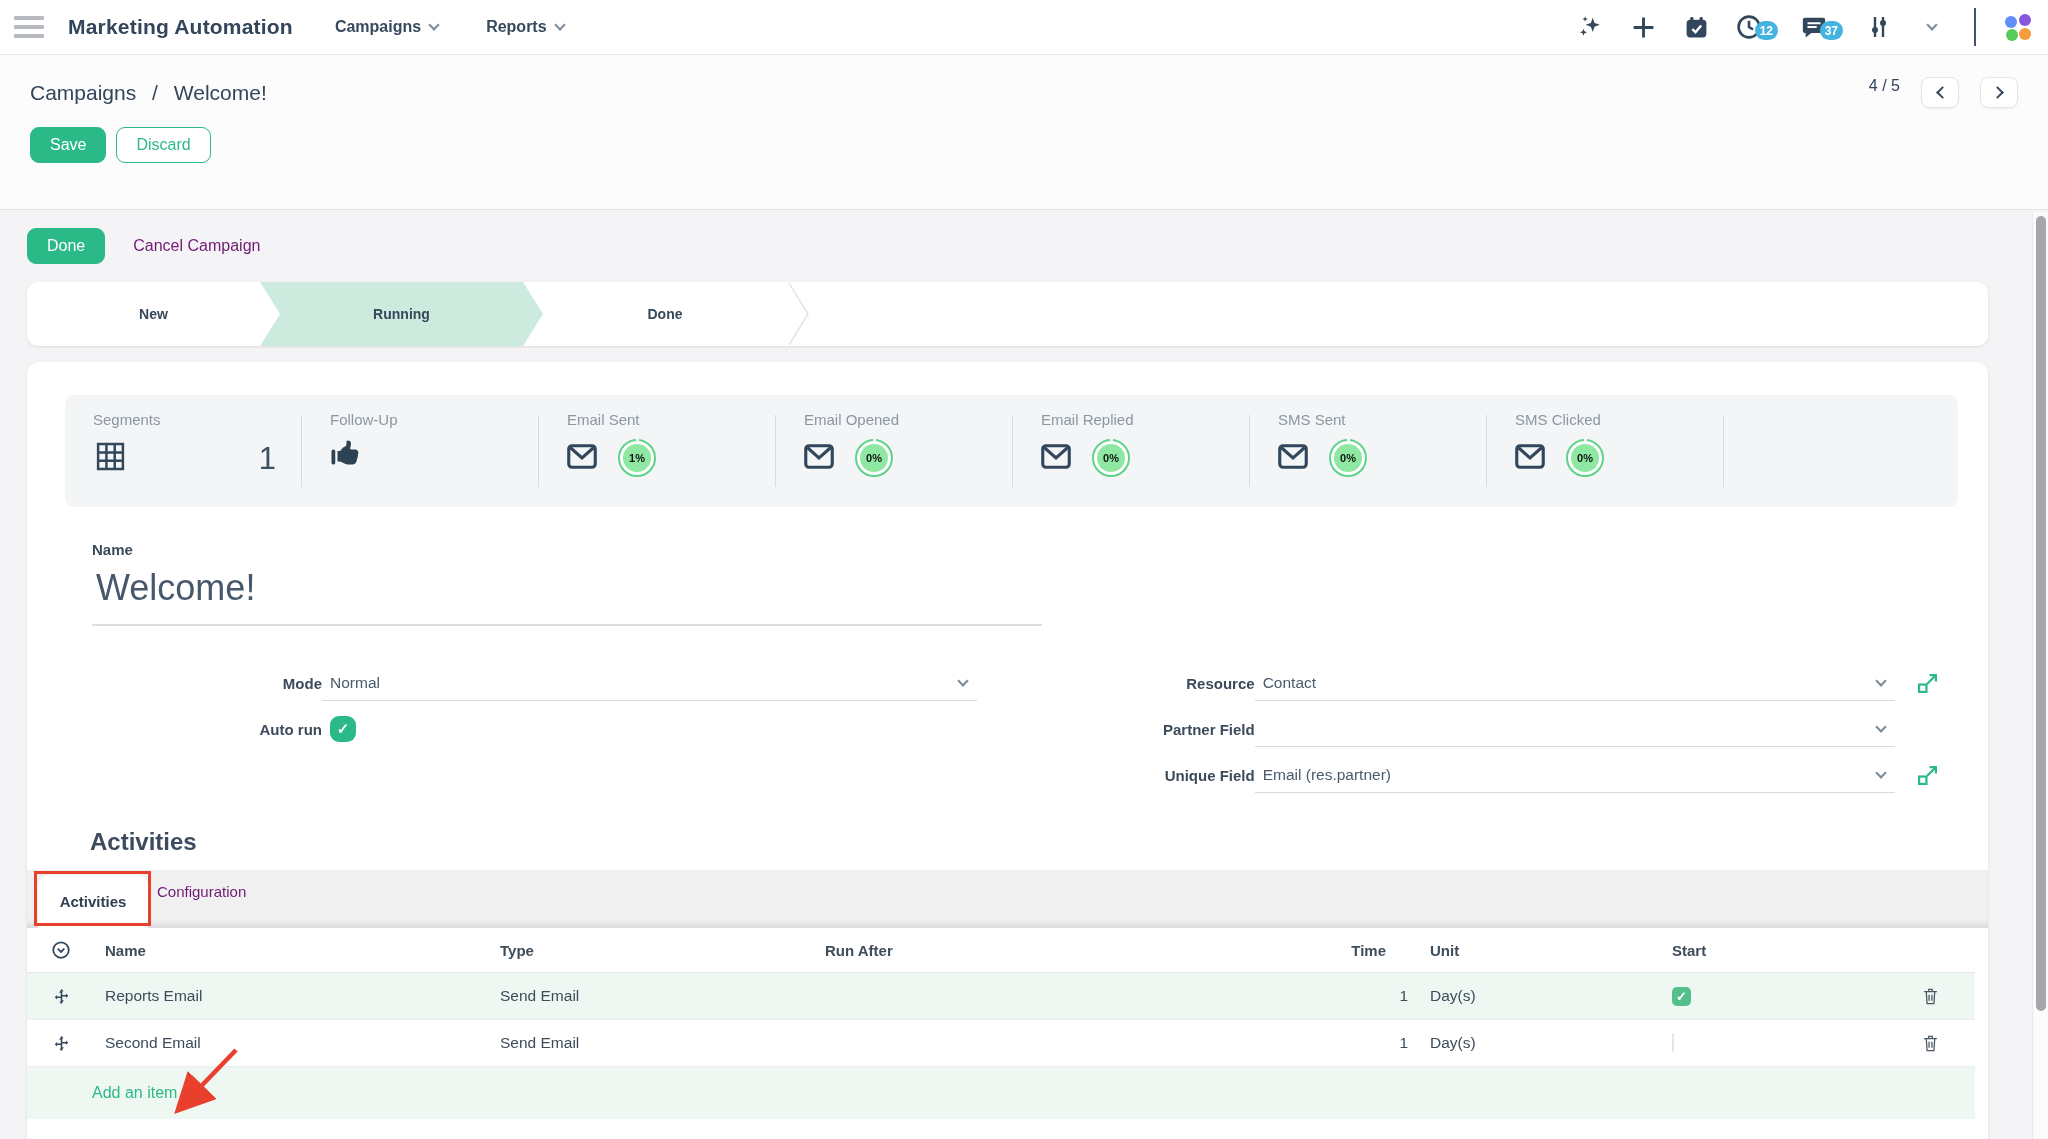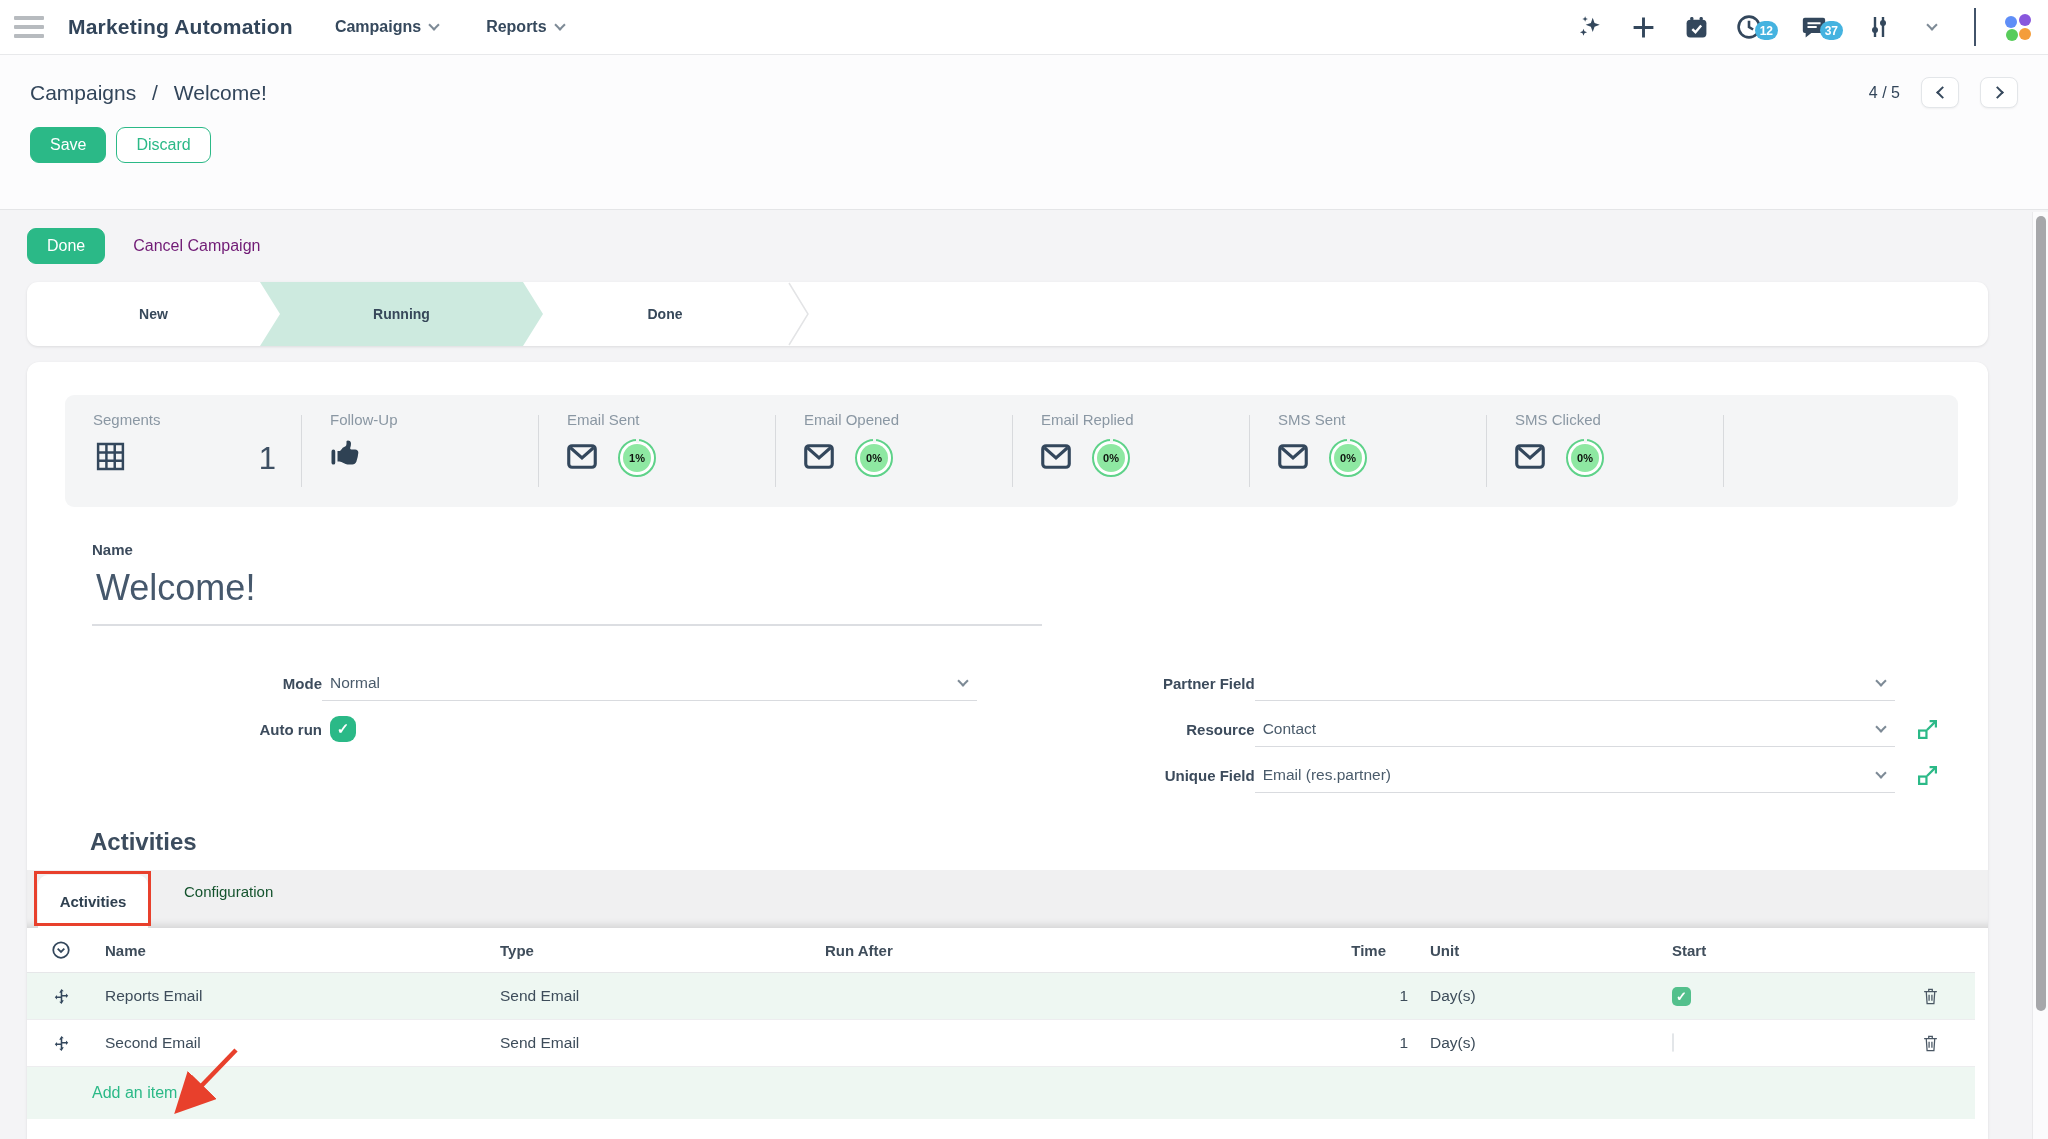--- a/index.html
+++ b/index.html
@@ -38,21 +38,21 @@
   .apps-icon .c2 { left:14px; top:0; background:#8857dd; }
   .apps-icon .c3 { left:1px; top:15px; background:#58cc5b; }
   .apps-icon .c4 { left:14px; top:14px; background:#f49d3a; }
 
   
   .control-panel { background:#fcfcfd; height:155px; padding:22px 30px 0 30px; border-bottom:1px solid #e4e5e7; }
   .cp-top { display:flex; align-items:center; }
   .breadcrumb { font-size:21px; color:#32455a; }
   .breadcrumb .sep { margin:0 10px; color:#32455a; }
   .breadcrumb .parent { cursor:pointer; }
-  .pager { margin-left:auto; display:flex; align-items:center; gap:21px; }
+  .pager { margin-left:auto; display:flex; gap:21px; }
   .pager-counter { font-size:16px; color:#32455a; }
   .pager-btn {
     width:38px; height:31px; background:#fff; border:1px solid #e3e6e9; border-radius:8px;
     display:flex; align-items:center; justify-content:center; cursor:pointer;
     box-shadow:0 1px 2px rgba(0,0,0,.05);
   }
   .pager-btn .chv { width:9px; height:9px; border-right:2.5px solid #36495d; border-bottom:2.5px solid #36495d; }
   .chv.left { transform:rotate(135deg); margin-left:4px; }
   .chv.right { transform:rotate(-45deg); margin-right:4px; }
   .cp-buttons { margin-top:19px; display:flex; gap:10px; }
@@ -135,21 +135,21 @@
   .tab-strip {
     margin-top:14px; height:58px; background:#f0f0f1; display:flex; align-items:flex-end;
     padding-left:11px; position:relative; box-shadow:inset 0 -9px 9px -7px rgba(0,0,0,.14);
   }
   .tab-active {
     width:110px; height:53px; background:#fff; border-radius:10px 10px 0 0;
     display:flex; align-items:center; justify-content:center;
     font-size:15px; font-weight:700; color:#2f4050; cursor:pointer;
   }
   .red-box { position:absolute; left:7px; top:1px; width:117px; height:55px; border:3px solid #e8402c; pointer-events:none; z-index:4; }
-  .tab-inactive { height:74px; display:flex; align-items:center; padding:0 36px; font-size:15px; color:#14532d; cursor:pointer; }
+  .tab-inactive { height:74px; display:flex; align-items:center; padding:0 9px; font-size:15px; color:#701a75; cursor:pointer; }
   
   .list { width:1948px; }
   .lrow { display:flex; align-items:center; height:47px; border-bottom:1px solid #ededef; }
   .lrow.header { height:45px; font-weight:700; color:#3f4d5b; font-size:15px; border-bottom:1px solid #e6e7e9; }
   .lrow { font-size:15.5px; color:#3d4c5a; }
   .r-mint { background:#eef7f2; }
   .c-handle { width:68px; display:flex; justify-content:center; }
   .c-name { width:405px; padding-left:10px; }
   .c-type { width:325px; }
   .c-runafter { width:465px; }
@@ -384,39 +384,39 @@
       </div>
       <div class="frow">
         <span class="flabel">Auto run</span>
         <div class="fvalue nounder">
           <span class="check-square">✓</span>
         </div>
       </div>
     </div>
     <div class="fcol-right">
       <div class="frow">
-        <span class="flabel">Partner Field</span>
-        <div class="fvalue">
-          <span></span>
-          <span class="chev"></span>
-        </div>
-      </div>
-      <div class="frow">
         <span class="flabel">Resource</span>
         <div class="fvalue">
           <span>Contact</span>
           <span class="chev"></span>
         </div>
         <span class="ext-icon">
             <svg width="21" height="21" viewBox="0 0 20 20" fill="none" stroke="#2bb987" stroke-width="2.1">
               <rect x="2" y="11" width="7" height="7"></rect>
               <path d="M9.5 10.5L18 2"></path>
               <path d="M12 2h6v6"></path>
             </svg>
           </span>
+      </div>
+      <div class="frow">
+        <span class="flabel">Partner Field</span>
+        <div class="fvalue">
+          <span></span>
+          <span class="chev"></span>
+        </div>
       </div>
       <div class="frow">
         <span class="flabel">Unique Field</span>
         <div class="fvalue">
           <span>Email (res.partner)</span>
           <span class="chev"></span>
         </div>
         <span class="ext-icon">
             <svg width="21" height="21" viewBox="0 0 20 20" fill="none" stroke="#2bb987" stroke-width="2.1">
               <rect x="2" y="11" width="7" height="7"></rect>

